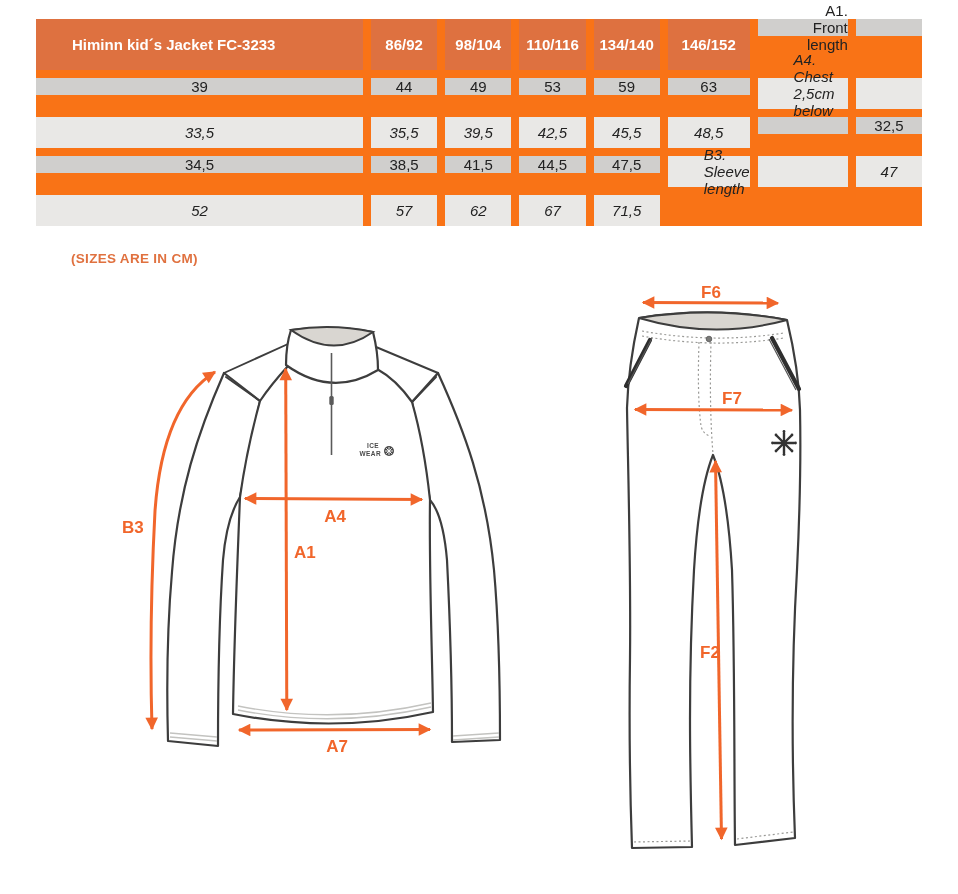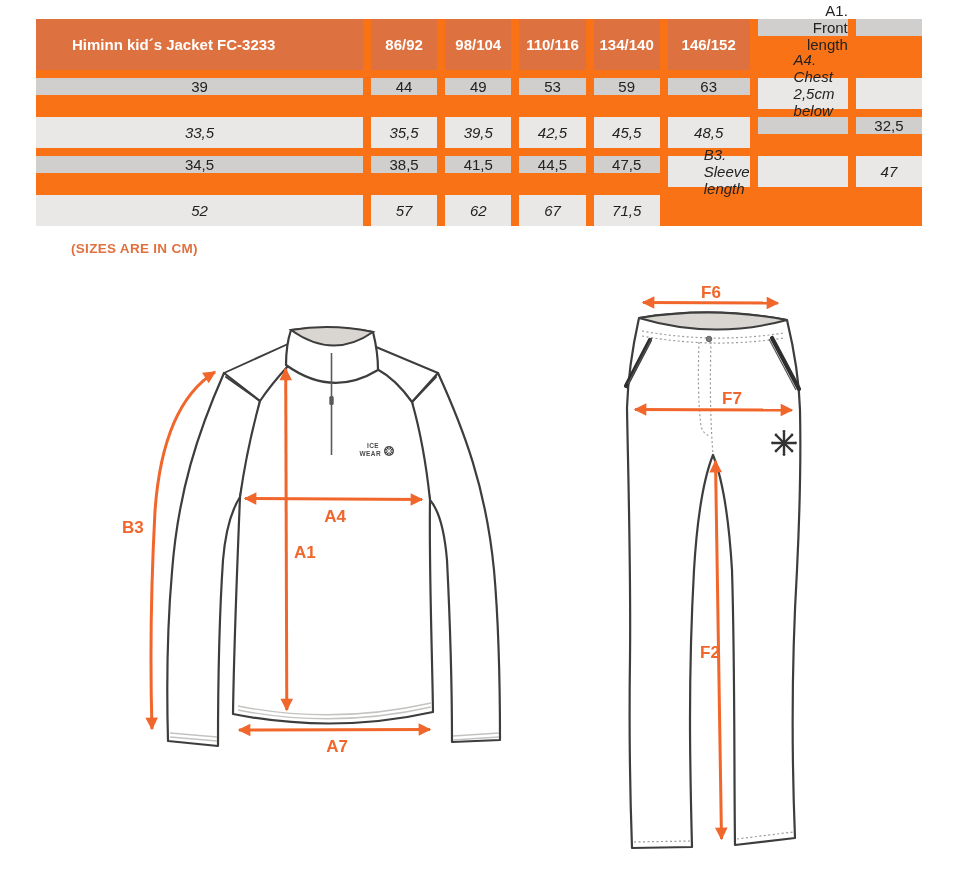--- a/index.html
+++ b/index.html
@@ -22,21 +22,21 @@
   }
   .cell{display:flex;align-items:center;justify-content:center;font-size:15px;color:#222;}
   .cell.hdr{background:var(--header-orange);color:#fff;font-weight:bold;height:51px;}
   .cell.hdr.title-cell{justify-content:flex-start;padding-left:36px;}
   .cell.row-dark{background:var(--row-dark);height:17px;text-align:right;}
   .cell.row-light{background:var(--row-light);height:31px;font-style:italic;}
   .cell.label-cell{justify-content:flex-start;padding-left:36px;}
 
   
   .note{
-    position:absolute;left:71px;top:241px;
+    position:absolute;left:71px;top:251px;
     color:var(--note-orange);font-size:13.5px;font-weight:bold;letter-spacing:.3px;
   }
 
   
   .jacket-svg{position:absolute;left:95px;top:300px;}
   .pants-svg{position:absolute;left:615px;top:278px;}
   .garment{fill:#fff;stroke:var(--line-dark);stroke-width:2.2;stroke-linejoin:round;stroke-linecap:round;}
   .seam{fill:none;stroke:var(--line-dark);stroke-width:1.9;stroke-linecap:round;}
   .inner-gray{fill:#D9D6D1;stroke:var(--line-dark);stroke-width:2;}
   .stitch{fill:none;stroke:#C3C3C0;stroke-width:1.4;}

